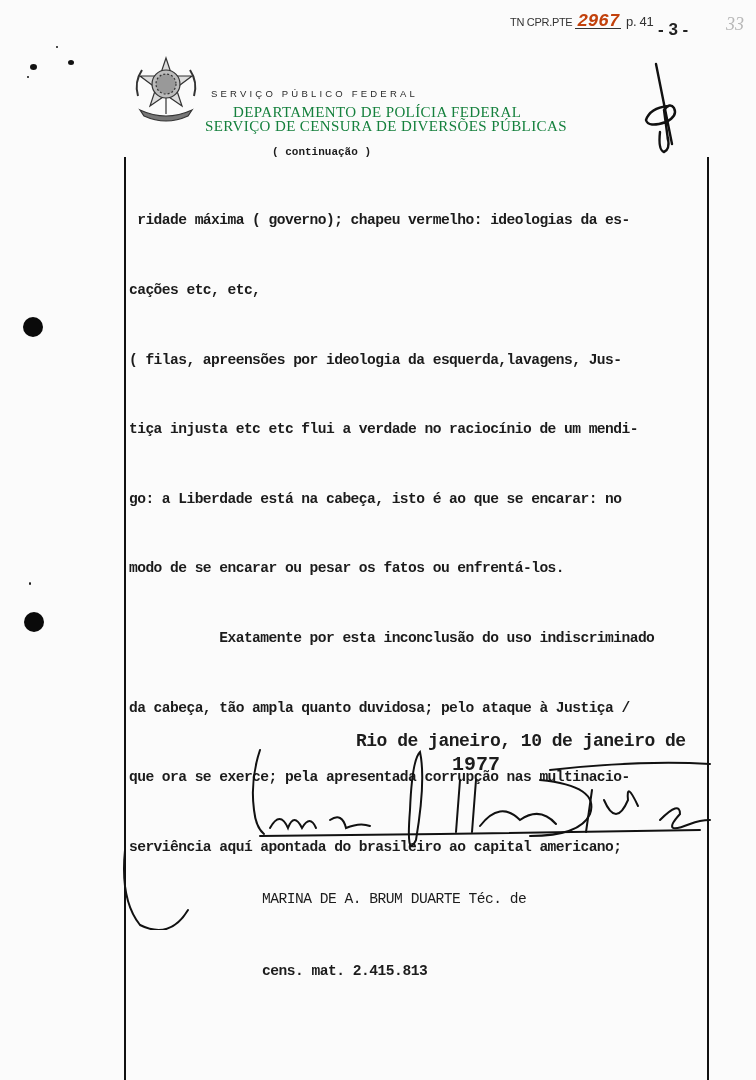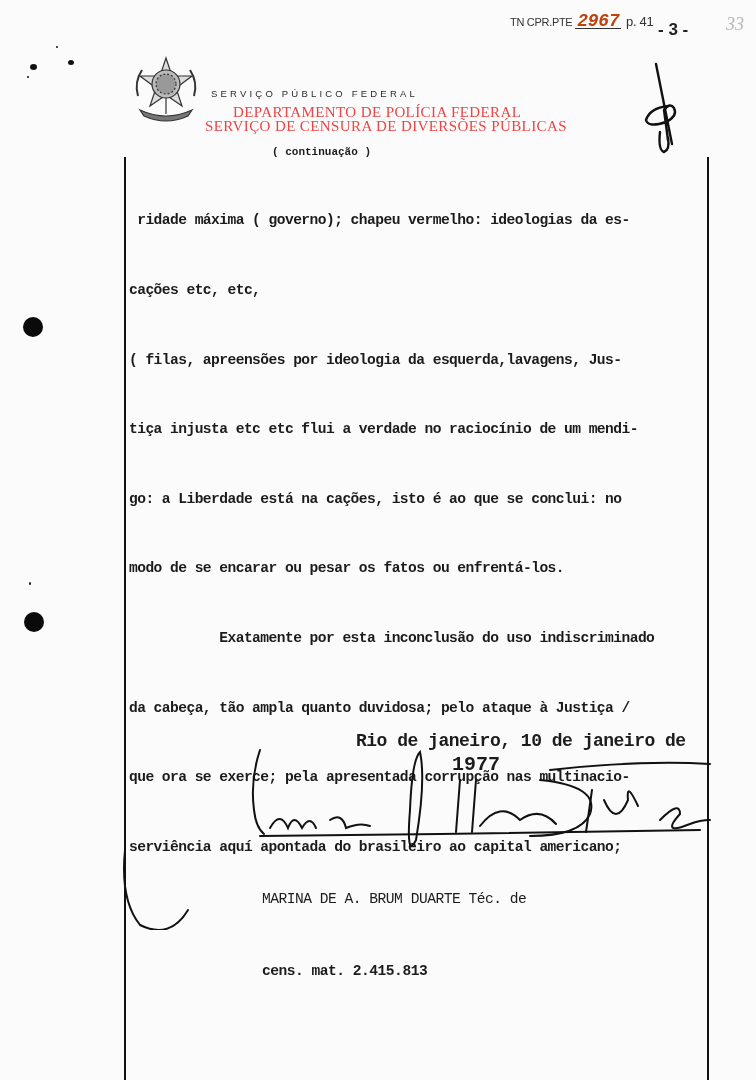--- a/index.html
+++ b/index.html
@@ -41,21 +41,21 @@
     .coat {
       position: absolute; left: 130px; top: 56px; width: 72px; height: 66px;
     }
     .hdr-small {
       position: absolute; top: 88px; left: 211px;
       font-family: "Liberation Sans", sans-serif; font-size: 9.5px;
       letter-spacing: 3.2px; color: #2a2a2a; white-space: nowrap;
     }
     .hdr-line {
       position: absolute; font-family: "Liberation Serif", serif;
-      font-size: 15px; color: #ef4444; white-space: nowrap; letter-spacing: 0.4px;
+      font-size: 15px; color: #15803d; white-space: nowrap; letter-spacing: 0.4px;
     }
     .hdr1 { top: 104px; left: 233px; }
     .hdr2 { top: 118px; left: 205px; }
     .rubric {
       position: absolute; right: 66px; top: 58px; width: 50px; height: 100px;
     }
     .continuacao {
       position: absolute; top: 146px; left: 272px;
       font-size: 11px; font-weight: bold; white-space: nowrap;
     }
@@ -134,21 +134,21 @@
 <div class="continuacao">( continuação )</div>
 
 <div class="margin-left"></div>
 <div class="margin-right"></div>
 
 <div class="body-text">
   <span class="ln"> ridade máxima ( governo); chapeu vermelho: ideologias da es-</span>
   <span class="ln">cações etc, etc,</span>
   <span class="ln">( filas, apreensões por ideologia da esquerda,lavagens, Jus-</span>
   <span class="ln">tiça injusta etc etc flui a verdade no raciocínio de um mendi-</span>
-  <span class="ln">go: a Liberdade está na cações, isto é ao que se conclui: no</span>
+  <span class="ln">go: a Liberdade está na cabeça, isto é ao que se encarar: no</span>
   <span class="ln">modo de se encarar ou pesar os fatos ou enfrentá-los.</span>
   <span class="ln">           Exatamente por esta inconclusão do uso indiscriminado</span>
   <span class="ln">da cabeça, tão ampla quanto duvidosa; pelo ataque à Justiça /</span>
   <span class="ln">que ora se exerce; pela apresentada corrupção nas multinacio-</span>
   <span class="ln">serviência aquí apontada do brasileiro ao capital americano;</span>
   
   
   
   
   

